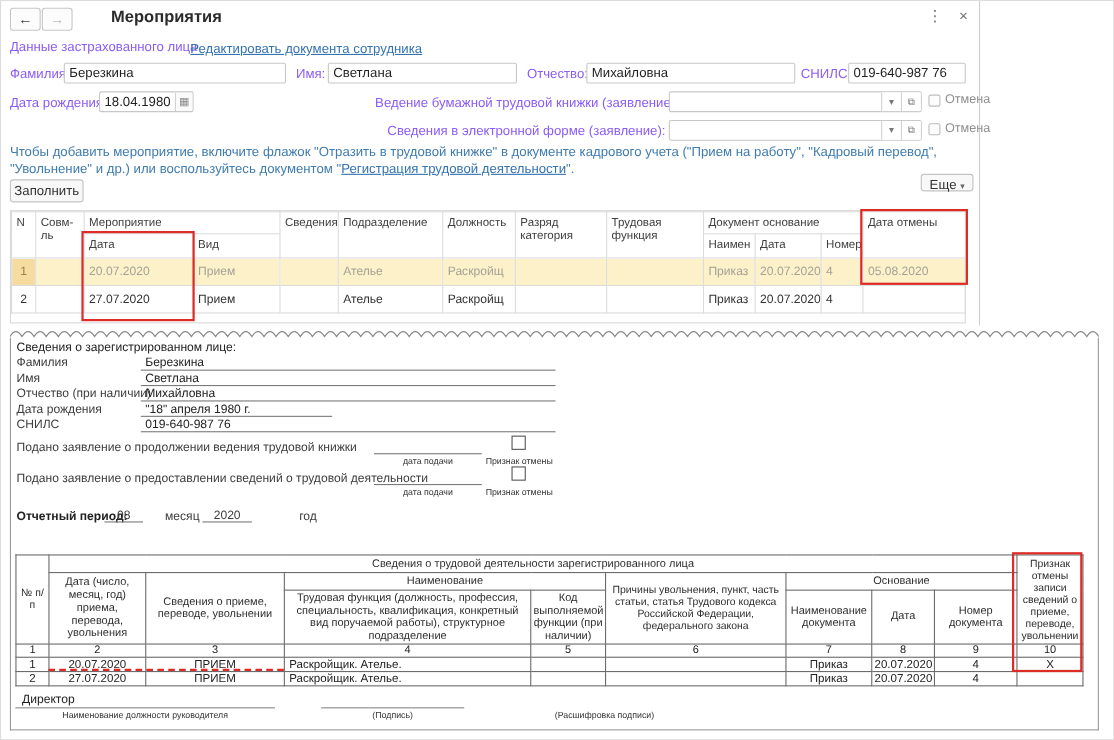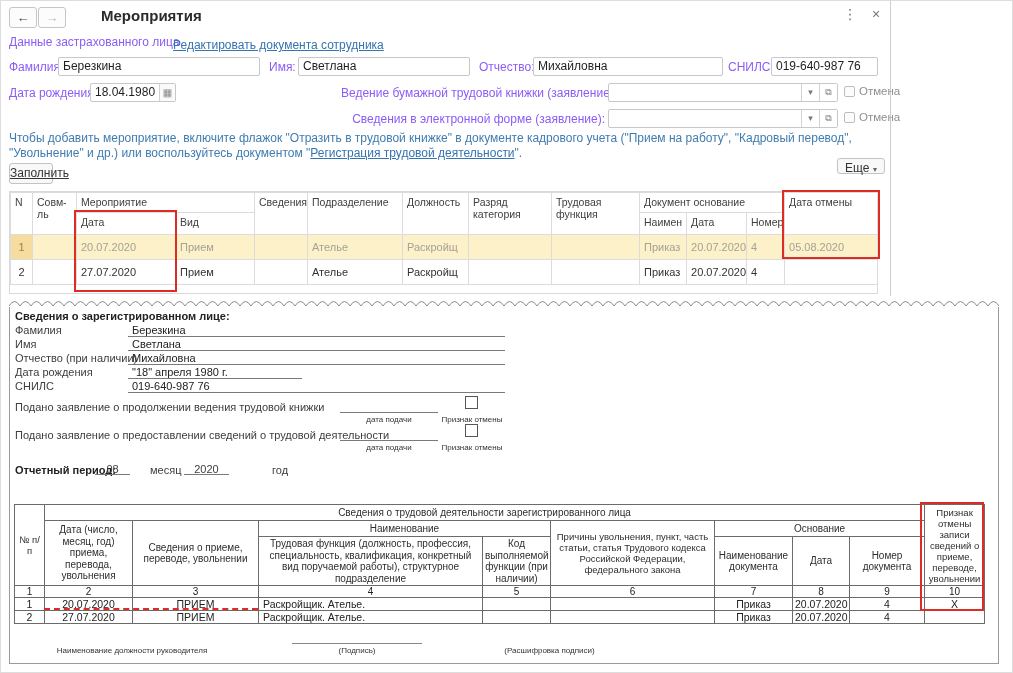--- a/index.html
+++ b/index.html
@@ -36,21 +36,21 @@
   .ev tr.hr2 th{height:22px;}
   .ev tr.cancelled td{background:#fcf1c9;color:#a5a296;}
   .ev tr.cancelled td.numcell{background:#f6dc9e;color:#99834f;}
   .ev td.numcell{text-align:center;}
   .redbox{position:absolute;border:2px solid #dd2b26;pointer-events:none;}
   .reddash{position:absolute;border-top:2px dashed #dd2b26;pointer-events:none;}
   
   .paper{position:absolute;left:8px;top:306px;width:990px;height:357px;background:#fff;border-left:1px solid #9a9a9a;border-right:1px solid #9a9a9a;border-bottom:1px solid #9a9a9a;}
   .wave{position:absolute;left:8px;top:295px;width:990px;height:12px;}
   .pf{font-size:11px;color:#3d3d3d;}
-  .pf-title{position:absolute;left:5px;top:3px;font-weight:bold;font-size:11px;color:#222;}
+  .pf-title{position:absolute;left:5px;top:3px;font-weight:normal;font-size:11px;color:#222;}
   .pf-lbl{position:absolute;left:5px;font-size:11px;color:#3d3d3d;white-space:nowrap;}
   .pf-val{position:absolute;left:118px;height:13px;border-bottom:1px solid #7a7a7a;font-size:11px;color:#222;padding-left:4px;white-space:nowrap;}
   .uline{position:absolute;border-bottom:1px solid #7a7a7a;height:12px;}
   .scap{position:absolute;font-size:8px;color:#333;text-align:center;}
   .pchk{position:absolute;width:13px;height:13px;border:1px solid #555;background:#fff;}
   .legend{position:absolute;left:3px;top:174px;font-size:8.5px;color:#333;white-space:nowrap;}
   .bold{font-weight:bold;}
   
   .bt-wrap{position:absolute;left:4px;top:197px;width:970px;}
   .bt{width:970px;}
@@ -103,21 +103,21 @@
   <div class="combo" style="left:607px;top:108px;width:230px;">
     <div class="cfield"></div>
     <div class="cbtn">▾</div>
     <div class="cbtn">⧉</div>
   </div>
   <div class="chk" style="left:843px;top:111px;"></div>
   <div class="chk-lbl" style="left:858px;top:110px;">Отмена</div>
 
   <div class="hint"><span>Чтобы добавить мероприятие, включите флажок "Отразить в трудовой книжке" в документе кадрового учета ("Прием на работу", "Кадровый перевод", "Увольнение" и др.) или воспользуйтесь документом "</span><span class="link">Регистрация трудовой деятельности</span><span>".</span></div>
 
-  <div class="btn" style="left:8px;top:162px;width:44px;height:21px;line-height:19px;text-decoration:underline;">Заполнить</div>
+  <div class="btn" style="left:8px;top:162px;width:67px;height:21px;line-height:19px;">Заполнить</div>
   <div class="btn" style="left:836px;top:157px;width:48px;height:16px;line-height:18px;"><span>Еще</span> <span class="dd">▾</span></div>
 
   <div class="ev-wrap">
     <table class="ev">
       <colgroup>
           <col style="width:22px">
           <col style="width:44px">
           <col style="width:99px">
           <col style="width:79px">
           <col style="width:53px">
@@ -293,19 +293,20 @@
           <td>4</td>
               <td></td>
         </tr>
       </tbody>
         </table>
     </div>
 
     <div class="redbox" style="left:910px;top:195px;width:64px;height:109px;"></div>
     <div class="reddash" style="left:34px;top:301px;width:214px;"></div>
 
+    <div class="sig-line" style="left:4px;width:236px;padding-left:6px;">Директор</div>
     <div class="scap" style="left:4px;top:339px;width:236px;">Наименование должности руководителя</div>
     <div class="sig-line" style="left:282px;width:130px;"></div>
     <div class="scap" style="left:282px;top:339px;width:130px;">(Подпись)</div>
     <div class="scap" style="left:437px;top:339px;width:205px;">(Расшифровка подписи)</div>
   </div>
 
 </div>
 
 </body></html>

